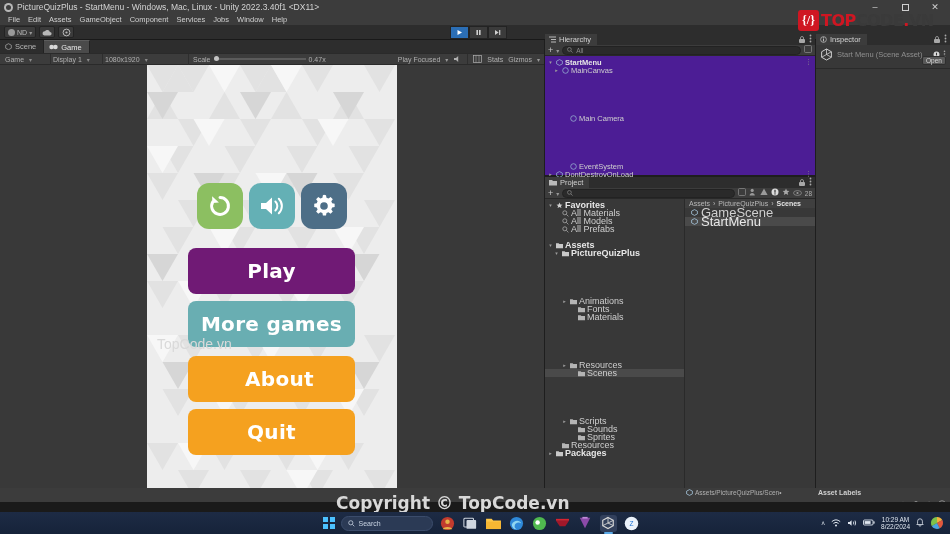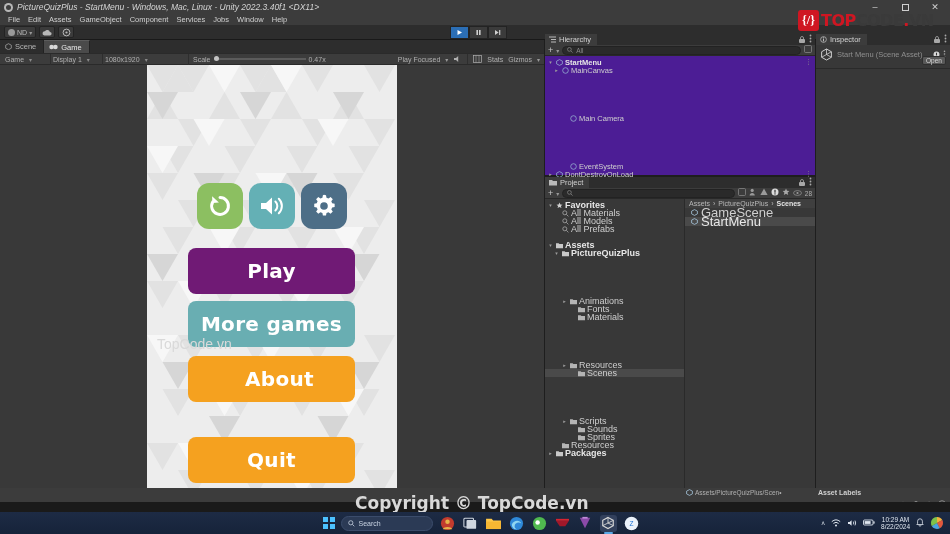--- a/index.html
+++ b/index.html
@@ -17,21 +17,21 @@
   
   .titlebar {
     position: absolute; left:0; top:0; width:950px; height:14px;
     background:#3c3c3c; display:flex; align-items:center;
   }
   .tb-icon {
     width:9px; height:9px; margin-left:4px; margin-right:4px;
     border-radius:50%; background:#b8b8b8; position:relative; flex:0 0 auto;
   }
   .tb-icon::after{content:"";position:absolute;left:2px;top:2px;width:5px;height:5px;border-radius:50%;background:#3c3c3c;}
-  .tb-title { font-size:8.5px; color:#d4d4d4; white-space:nowrap;font-style:italic; }
+  .tb-title { font-size:8.5px; color:#d4d4d4; white-space:nowrap; }
   .tb-btns { margin-left:auto; display:flex; height:14px; }
   .tb-btn { width:30px; height:14px; display:flex; align-items:center; justify-content:center;
             font-size:9px; color:#cfcfcf; }
 
   
   .menubar {
     position:absolute; left:0; top:14px; width:950px; height:11px;
     background:#3c3c3c; display:flex; align-items:center; padding-left:4px;
   }
   .menubar span { font-size:7.5px; color:#d0d0d0; padding:0 4px; white-space:nowrap; }
@@ -96,21 +96,21 @@
 
   .mbtn {
     position:absolute; left:41px; width:167px; height:46px; border-radius:8px;
     display:flex; align-items:center; justify-content:center;
     font-family:"DejaVu Sans", sans-serif; font-weight:bold; font-size:20px;
     color:#ffffff; letter-spacing:0.3px;
   }
   .mbtn.play  { top:183px; background:#701a75; }
   .mbtn.more  { top:236px; background:#69aeb2; }
   .mbtn.about { top:291px; background:#f5a11f;padding-left:16px; }
-  .mbtn.quit  { top:344px; background:#f5a11f;margin-top:28px; }
+  .mbtn.quit  { top:344px; background:#f5a11f; }
 
   .wm-game {
     position:absolute; left:10px; top:271px; font-size:14px; color:#d9d9d9;
     font-family:"Liberation Sans", sans-serif; pointer-events:none; white-space:nowrap;
   }
 
   
   .hier-panel { position:absolute; left:545px; top:34px; width:270px; height:141px; background:#4c1d95; }
   .proj-panel { position:absolute; left:545px; top:177px; width:270px; height:325px; background:#383838; }
   .insp-panel { position:absolute; left:816px; top:34px; width:134px; height:468px; background:#383838; }
@@ -191,21 +191,21 @@
   .wm-logo { position:absolute; left:798px; top:9px; height:22px; display:flex; align-items:center; gap:2px; }
   .wm-badge {
     width:21px;height:21px;background:#cf1622;border-radius:3px;
     display:flex;align-items:center;justify-content:center;
     color:#fff;font-size:12px;font-weight:bold;font-family:"Liberation Serif", serif;
   }
   .wm-top { font-family:"DejaVu Sans", sans-serif; font-weight:bold; font-size:16px; letter-spacing:-0.5px; }
   .wm-top .red { color:#cf1622; }
   .wm-top .dark { color:#3a3a3a; }
   .wm-bottom {
-    position:absolute; left:355px; top:493px; font-size:17px; font-weight:bold;
+    position:absolute; left:336px; top:493px; font-size:17px; font-weight:bold;
     color:#d8d8d8; font-family:"DejaVu Sans", sans-serif; white-space:nowrap;
   }
 </style>
 </head>
 <body>
 
 <div id="root">
 
   <div class="titlebar">
     <span class="tb-icon"></span>

